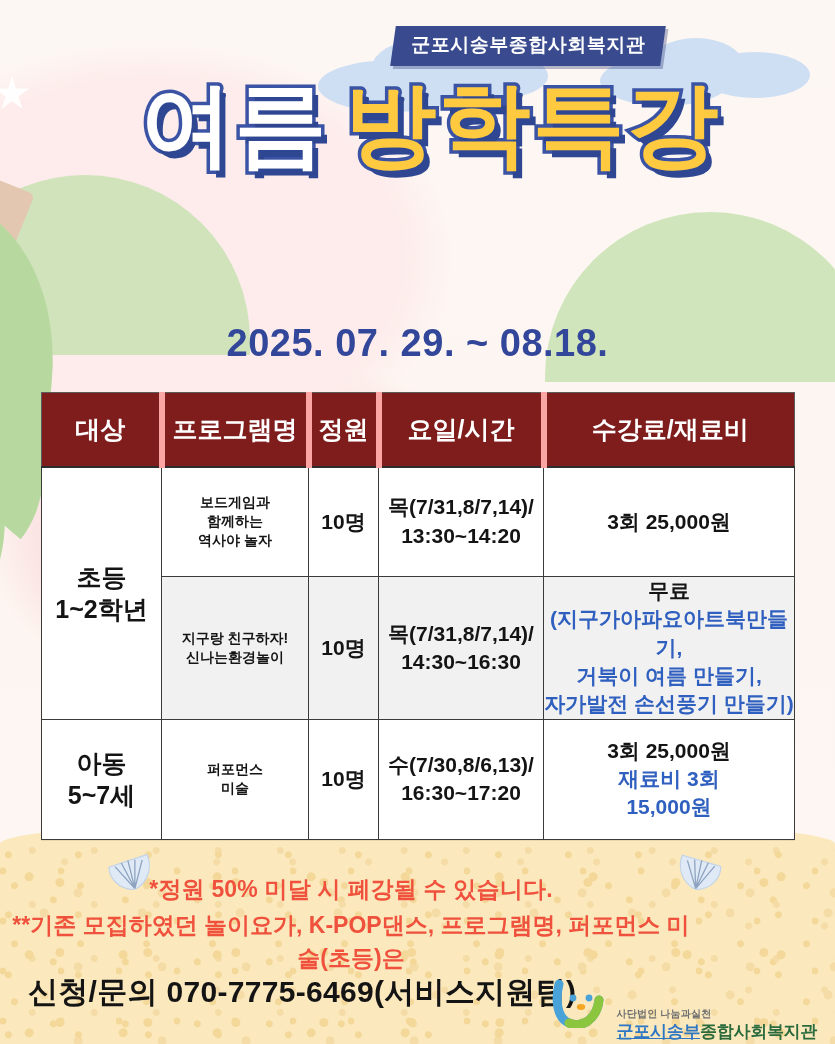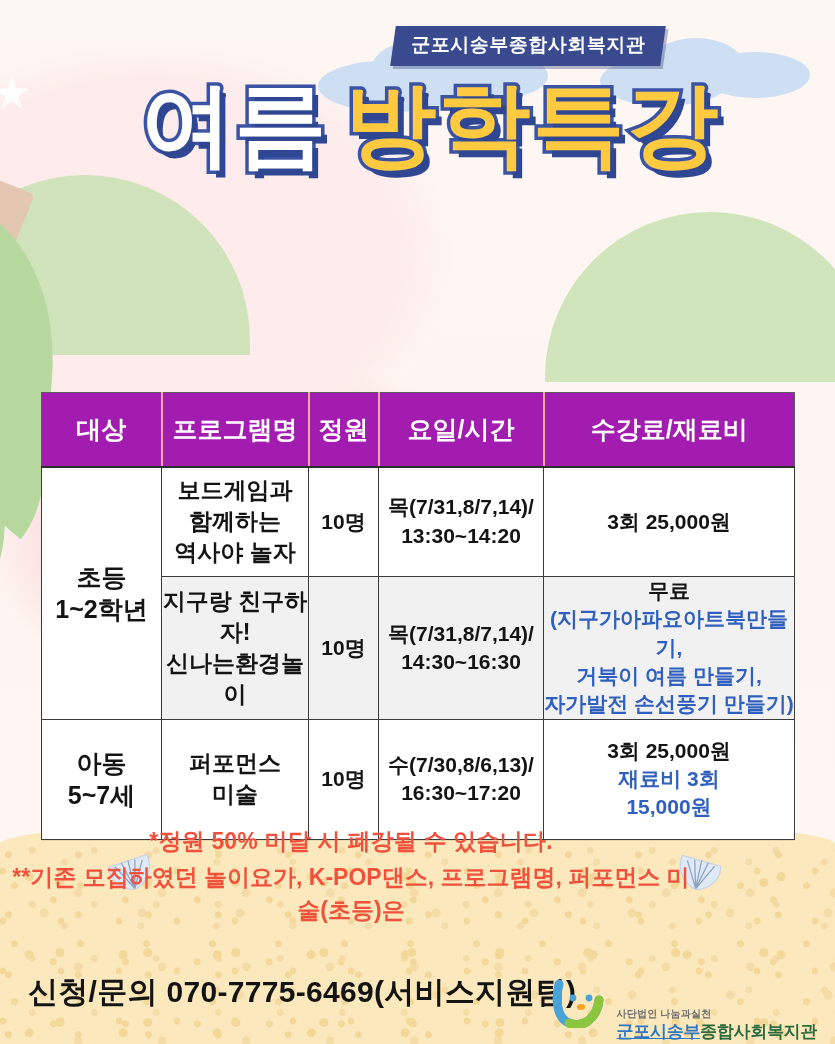--- a/index.html
+++ b/index.html
@@ -197,47 +197,47 @@
   }
   table.schedule th,
   table.schedule td {
     border: 1px solid #3a3a3a;
     text-align: center;
     vertical-align: middle;
     color: #141414;
     font-weight: 700;
   }
   table.schedule thead th {
-    background: #a21caf;
+    background: #7f1d1d;
     color: #ffffff;
     font-size: 25px;
     height: 74px;
     border-color: #5c5c5c;
     border-bottom: 2px solid #2d2d2d;
   }
-  table.schedule thead th + th { border-left: 2px solid #fca5a5; }
+  table.schedule thead th + th { border-left: 6px solid #fca5a5; }
 
   td.c-target  { font-size: 25px; background: #f1f1f1; line-height: 1.3; }
-  td.c-program { font-size: 23px; line-height: 1.35; }
+  td.c-program { font-size: 14px; line-height: 1.35; }
   td.c-cap     { font-size: 21px; }
   td.c-when    { font-size: 21px; line-height: 1.35; }
   td.c-fee     { font-size: 21px; line-height: 1.35; }
 
   tr.row-shaded td { background: #f1f1f1; }
   tr.row-plain  td { background: #ffffff; }
   .fee-blue-block { display: block; color: #2f5fbf; }
 
   .r1 td { height: 110px; }
   .r2 td { height: 128px; }
   .r3 td { height: 120px; }
 
   
   .notes {
     position: absolute;
-    left: 0; top: 824px;
+    left: 0; top: 872px;
     width: 702px;
     text-align: center;
   }
   .note-1 {
     color: #f0513c;
     font-size: 23px;
     font-weight: 900;
     letter-spacing: .2px;
     line-height: 1.5;
   }
@@ -334,20 +334,21 @@
   <div class="org-ribbon">
     <span>군포시송부종합사회복지관</span>
   </div>
 
   <div class="headline">
     <div class="line-1">
       <span class="word word-white">여름</span><span class="word word-yellow">방학특강</span>
     </div>
   </div>
 
+  <div class="date-line">2025. 07. 29. ~ 08.18.</div>
 
   <div class="table-wrap">
     <table class="schedule">
       <colgroup>
         <col style="width:120px">
         <col style="width:147px">
         <col style="width:70px">
         <col style="width:165px">
         <col style="width:251px">
       </colgroup>

